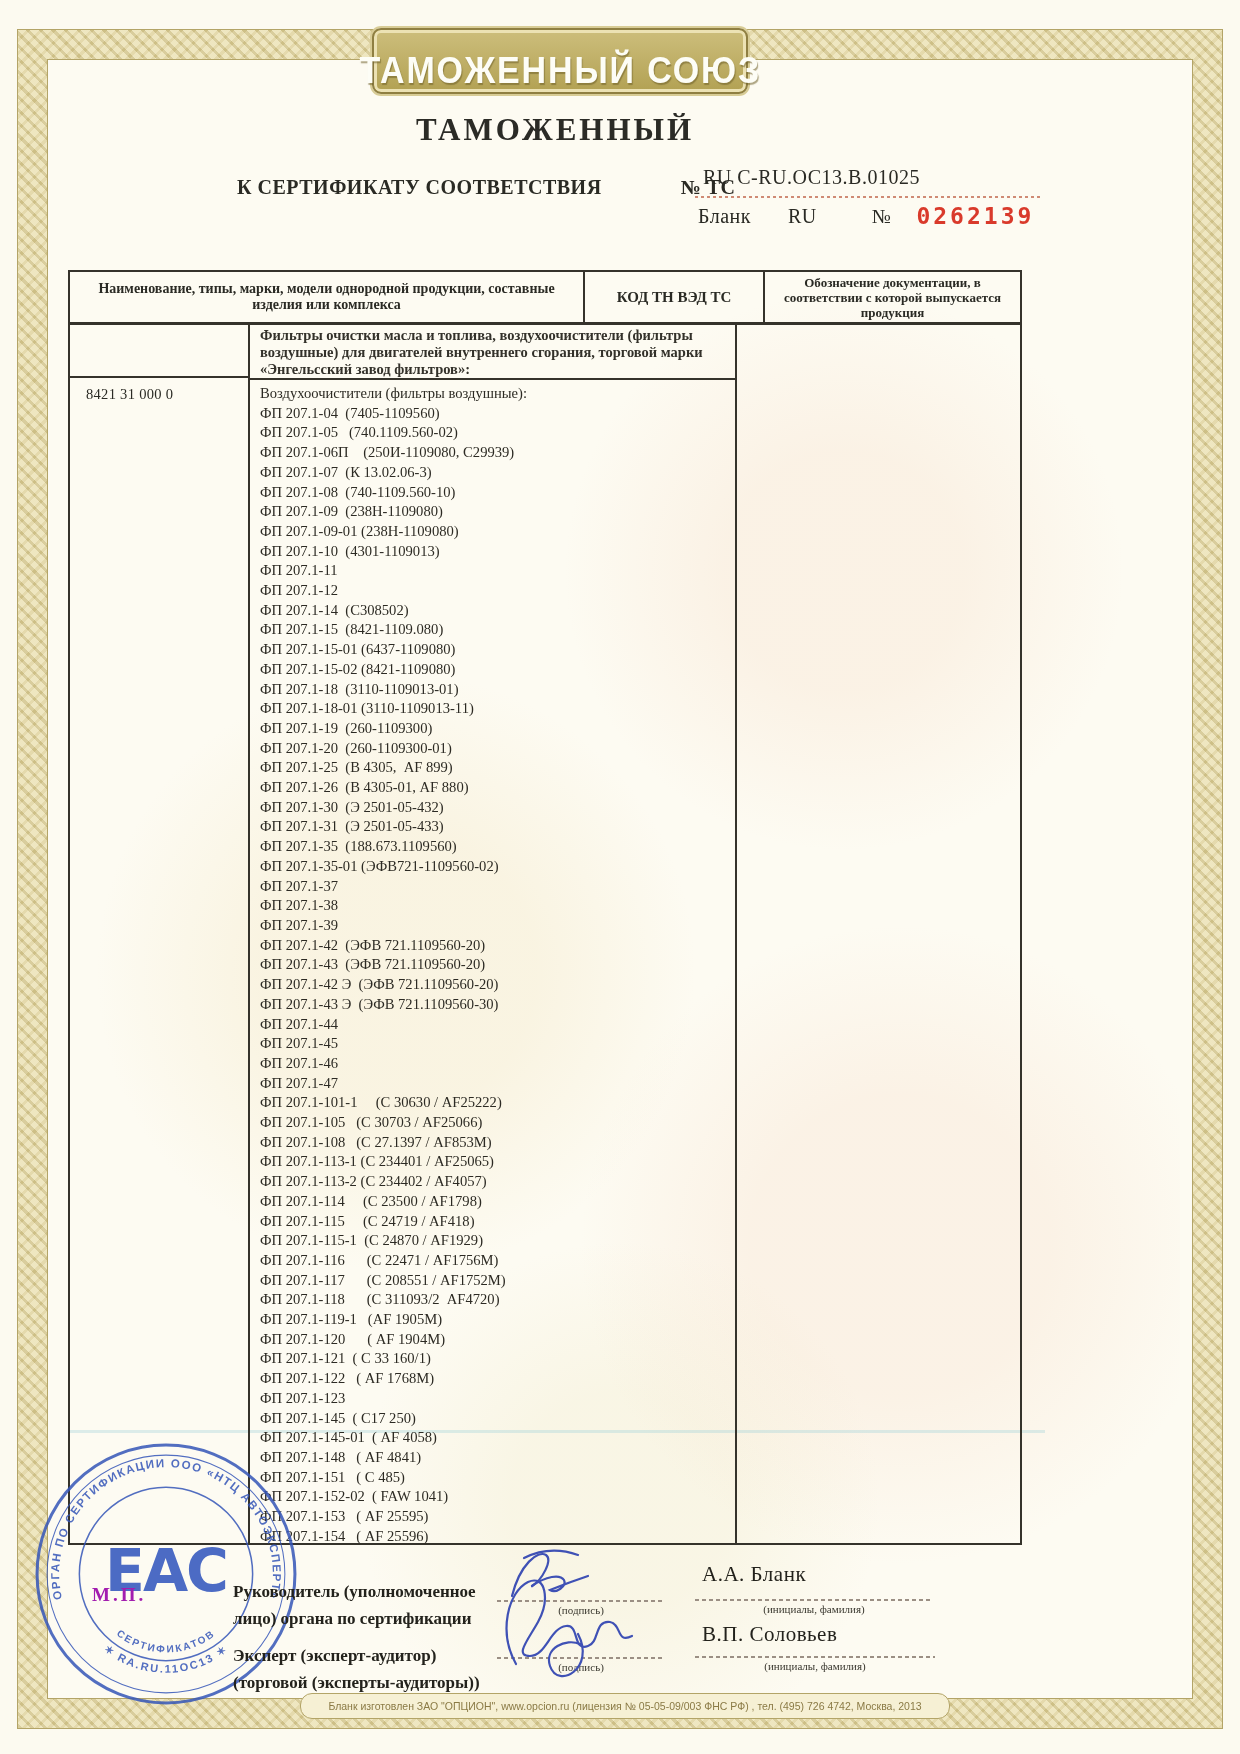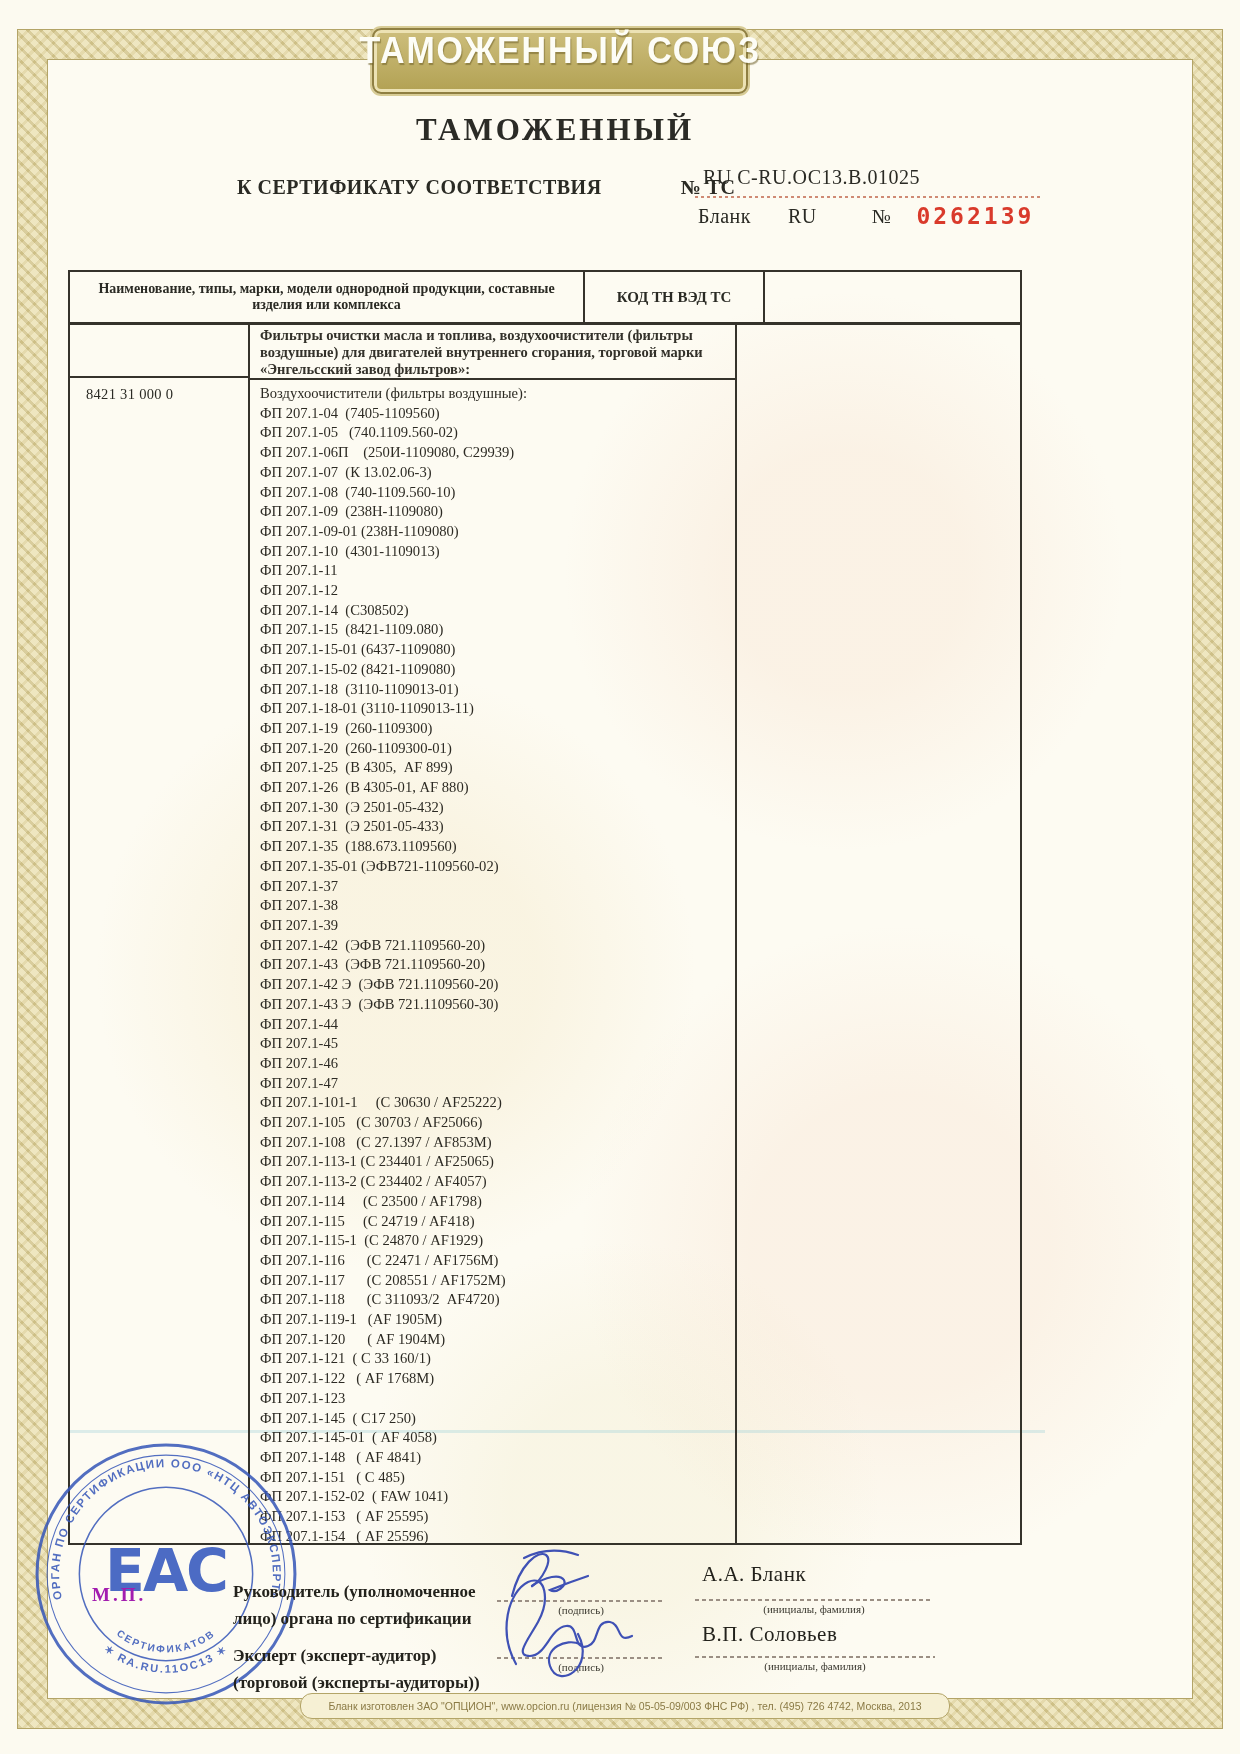--- a/index.html
+++ b/index.html
@@ -35,21 +35,21 @@
   .scan-line{
     position:absolute;left:70px;top:1430px;width:975px;height:3px;
     background:rgba(165,212,218,.38);
   }
   
   .banner{
     position:absolute;left:372px;top:28px;width:372px;height:62px;
     background:linear-gradient(180deg,#cdbe7c,#b2a153);
     border:2px solid #8f7f42;border-radius:9px;
     box-shadow:inset 0 0 0 3px #ece2b4, 0 0 0 2px #d8cc96;
-    display:flex;align-items:flex-start;justify-content:center;
+    display:flex;align-items:flex-end;justify-content:center;
   }
   .banner span{
     font-family:"Liberation Sans", sans-serif;
     font-weight:800;font-size:37px;letter-spacing:2px;color:#fdfdf6;
     text-shadow:1px 2px 1px rgba(110,95,40,.55);
     transform:scaleX(.92);white-space:nowrap;
   }
   
   .doc-title{
     position:absolute;left:0;top:112px;width:1110px;text-align:center;
@@ -148,20 +148,21 @@
   <span class="gap2"></span>
   <span>№</span>
   <span class="gap" style="width:14px;"></span>
   <span class="blank-number" style="color:#d93a2b;">0262139</span>
 </div>
 
 <div class="cert-table">
   <div class="t-head">
     <div class="hc c2">Наименование, типы, марки, модели однородной продукции, составные изделия или комплекса</div>
     <div class="hc c1">КОД ТН ВЭД ТС</div>
+    <div class="hc c3">Обозначение документации, в соответствии с которой выпускается продукция</div>
   </div>
   <div class="t-body">
     <div class="c1 body-col">
       <div class="intro-spacer"></div>
       <div class="code-cell">8421 31 000 0</div>
     </div>
     <div class="c2 body-col">
       <div class="intro-cell">Фильтры очистки масла и топлива, воздухоочистители (фильтры воздушные) для двигателей внутреннего сгорания, торговой марки «Энгельсский завод фильтров»:</div>
       <div class="model-list"><div class="model-line">Воздухоочистители (фильтры воздушные):</div><div class="model-line">ФП 207.1-04  (7405-1109560)</div><div class="model-line">ФП 207.1-05   (740.1109.560-02)</div><div class="model-line">ФП 207.1-06П    (250И-1109080, С29939)</div><div class="model-line">ФП 207.1-07  (К 13.02.06-3)</div><div class="model-line">ФП 207.1-08  (740-1109.560-10)</div><div class="model-line">ФП 207.1-09  (238Н-1109080)</div><div class="model-line">ФП 207.1-09-01 (238Н-1109080)</div><div class="model-line">ФП 207.1-10  (4301-1109013)</div><div class="model-line">ФП 207.1-11</div><div class="model-line">ФП 207.1-12</div><div class="model-line">ФП 207.1-14  (С308502)</div><div class="model-line">ФП 207.1-15  (8421-1109.080)</div><div class="model-line">ФП 207.1-15-01 (6437-1109080)</div><div class="model-line">ФП 207.1-15-02 (8421-1109080)</div><div class="model-line">ФП 207.1-18  (3110-1109013-01)</div><div class="model-line">ФП 207.1-18-01 (3110-1109013-11)</div><div class="model-line">ФП 207.1-19  (260-1109300)</div><div class="model-line">ФП 207.1-20  (260-1109300-01)</div><div class="model-line">ФП 207.1-25  (В 4305,  AF 899)</div><div class="model-line">ФП 207.1-26  (В 4305-01, AF 880)</div><div class="model-line">ФП 207.1-30  (Э 2501-05-432)</div><div class="model-line">ФП 207.1-31  (Э 2501-05-433)</div><div class="model-line">ФП 207.1-35  (188.673.1109560)</div><div class="model-line">ФП 207.1-35-01 (ЭФВ721-1109560-02)</div><div class="model-line">ФП 207.1-37</div><div class="model-line">ФП 207.1-38</div><div class="model-line">ФП 207.1-39</div><div class="model-line">ФП 207.1-42  (ЭФВ 721.1109560-20)</div><div class="model-line">ФП 207.1-43  (ЭФВ 721.1109560-20)</div><div class="model-line">ФП 207.1-42 Э  (ЭФВ 721.1109560-20)</div><div class="model-line">ФП 207.1-43 Э  (ЭФВ 721.1109560-30)</div><div class="model-line">ФП 207.1-44</div><div class="model-line">ФП 207.1-45</div><div class="model-line">ФП 207.1-46</div><div class="model-line">ФП 207.1-47</div><div class="model-line">ФП 207.1-101-1     (С 30630 / AF25222)</div><div class="model-line">ФП 207.1-105   (С 30703 / AF25066)</div><div class="model-line">ФП 207.1-108   (С 27.1397 / AF853М)</div><div class="model-line">ФП 207.1-113-1 (С 234401 / AF25065)</div><div class="model-line">ФП 207.1-113-2 (С 234402 / AF4057)</div><div class="model-line">ФП 207.1-114     (С 23500 / AF1798)</div><div class="model-line">ФП 207.1-115     (С 24719 / AF418)</div><div class="model-line">ФП 207.1-115-1  (С 24870 / AF1929)</div><div class="model-line">ФП 207.1-116      (С 22471 / AF1756М)</div><div class="model-line">ФП 207.1-117      (С 208551 / AF1752М)</div><div class="model-line">ФП 207.1-118      (С 311093/2  AF4720)</div><div class="model-line">ФП 207.1-119-1   (AF 1905М)</div><div class="model-line">ФП 207.1-120      ( AF 1904М)</div><div class="model-line">ФП 207.1-121  ( С 33 160/1)</div><div class="model-line">ФП 207.1-122   ( AF 1768М)</div><div class="model-line">ФП 207.1-123</div><div class="model-line">ФП 207.1-145  ( С17 250)</div><div class="model-line">ФП 207.1-145-01  ( AF 4058)</div><div class="model-line">ФП 207.1-148   ( AF 4841)</div><div class="model-line">ФП 207.1-151   ( С 485)</div><div class="model-line">ФП 207.1-152-02  ( FAW 1041)</div><div class="model-line">ФП 207.1-153   ( AF 25595)</div><div class="model-line">ФП 207.1-154   ( AF 25596)</div></div>
     </div>

